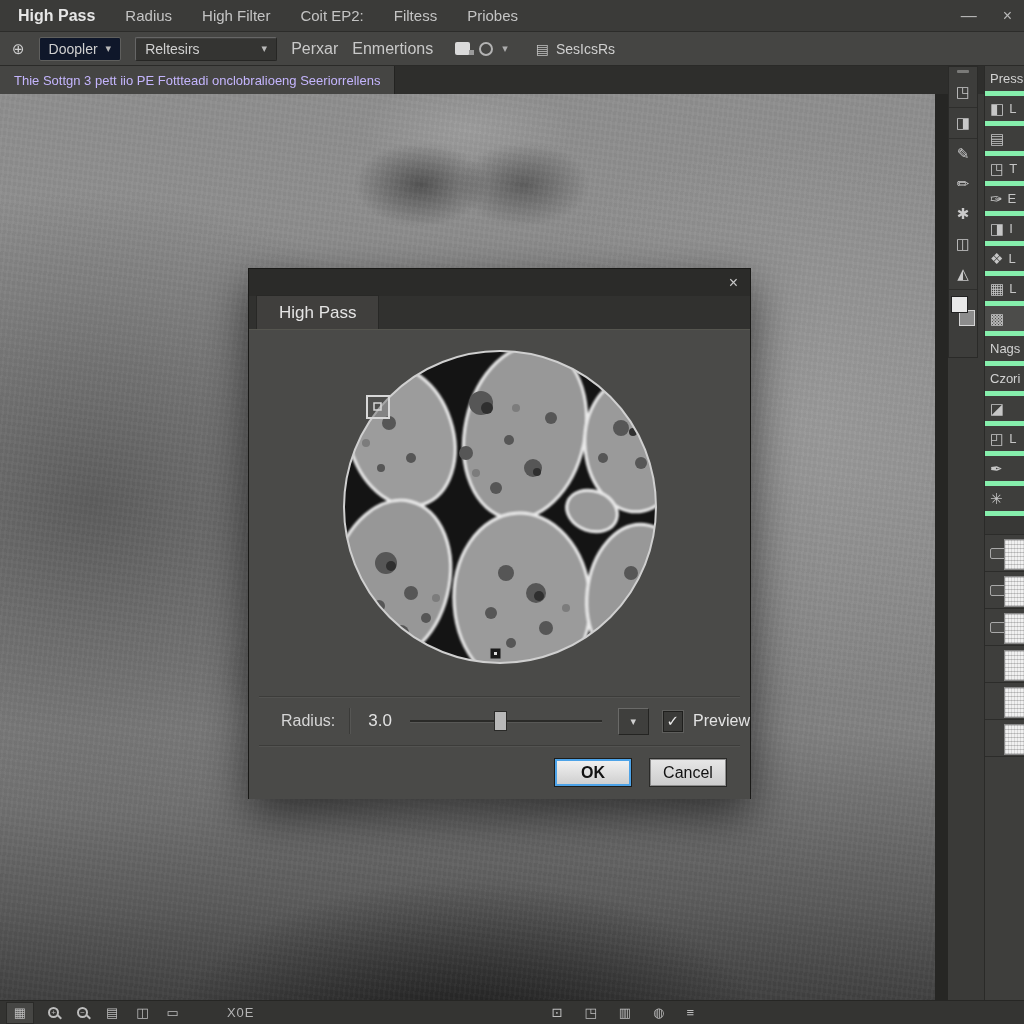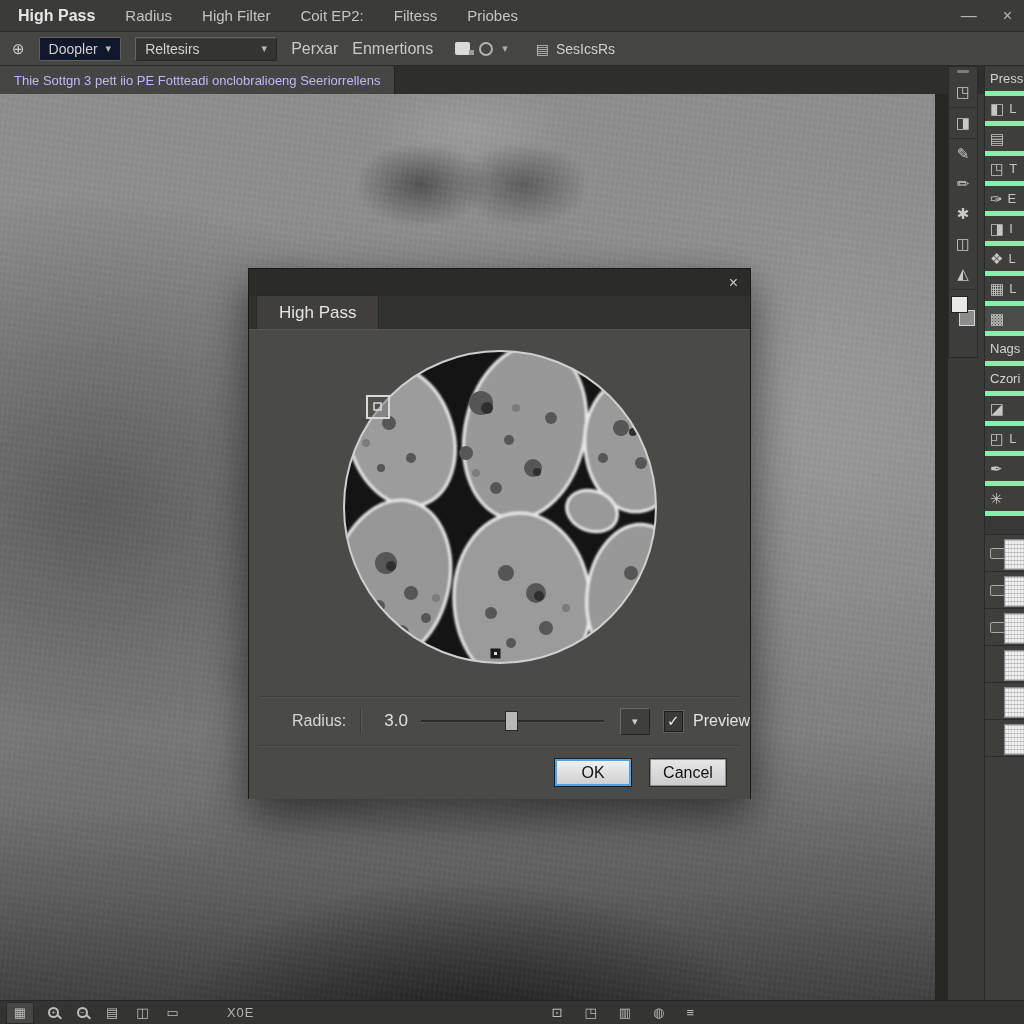--- a/index.html
+++ b/index.html
@@ -99,42 +99,42 @@
     border:1px solid #191917;box-shadow:0 16px 44px rgba(0,0,0,.6);box-sizing:border-box;}
   .dlg-titlebar{height:27px;background:#2b2b29;display:flex;align-items:center;}
   .dlg-close{margin-left:auto;margin-right:12px;color:#c9c9c9;font-size:16px;line-height:1;cursor:default;}
   .dlg-tabrow{height:33px;background:#31312f;display:flex;align-items:flex-end;}
   .dlg-tab{margin-left:7px;height:33px;display:flex;align-items:center;padding:0 22px;
     background:#403f3d;color:#e4e4e4;font-size:17px;border:1px solid #282826;border-bottom:none;}
   .dlg-body{position:relative;height:469px;background:#4a4a48;border-top:1px solid #55554f;}
   .preview-wrap{position:absolute;left:92px;top:18px;width:318px;height:318px;}
   .hline{position:absolute;left:10px;right:10px;height:1px;background:#3c3c3a;box-shadow:0 1px 0 rgba(255,255,255,.05);}
   .hline.h1{top:366px;} .hline.h2{top:415px;}
-  .radius-row{position:absolute;left:11px;right:0;top:367px;height:48px;display:flex;align-items:center;
-    padding-left:32px;box-sizing:border-box;text-align:center;}
+  .radius-row{position:absolute;left:0;right:0;top:367px;height:48px;display:flex;align-items:center;
+    padding-left:32px;box-sizing:border-box;}
   .radius-label{font-size:16px;color:#d6d6d6;}
   .vdiv{width:1px;height:26px;background:#3a3a38;box-shadow:1px 0 0 rgba(255,255,255,.07);margin:0 18px 0 14px;}
   .radius-value{font-size:17px;color:#e2e2e2;min-width:34px;}
   .slider{position:relative;width:198px;height:20px;margin-left:8px;}
   .slider .track{position:absolute;left:0;right:0;top:9px;height:2px;background:#2a2a28;
     box-shadow:0 1px 0 rgba(255,255,255,.08);}
   .slider .thumb{position:absolute;left:84px;top:0;width:13px;height:20px;background:#b8b8b8;
     border:1px solid #2a2a28;box-sizing:border-box;}
   .dd-btn{margin-left:16px;width:30px;height:25px;background:#3f3f3d;
     border:1px solid;border-color:#6a6a68 #242422 #242422 #6a6a68;display:flex;align-items:center;
     justify-content:center;color:#d0d0d0;font-size:11px;}
   .checkbox{margin-left:14px;width:19px;height:19px;background:#3a3a38;border:1px solid #1f1f1d;
     box-shadow:0 0 0 1px #5e5e5c;display:flex;align-items:center;justify-content:center;
     color:#ececec;font-size:15px;}
   .preview-label{margin-left:10px;font-size:16px;color:#e3e3e3;}
   .btn-row{position:absolute;left:0;right:0;top:416px;height:53px;display:flex;align-items:center;
     justify-content:flex-end;gap:19px;padding-right:24px;box-sizing:border-box;}
   .btn{height:27px;min-width:76px;display:flex;align-items:center;justify-content:center;
     font-size:16px;color:#121212;box-sizing:border-box;}
-  .btn.ok{background:linear-gradient(#f1f1f1,#cfcfcf);border:2px solid #4da3e8;box-shadow:0 0 0 1px #1d1d1b;}
+  .btn.ok{background:linear-gradient(#f1f1f1,#cfcfcf);border:2px solid #4da3e8;box-shadow:0 0 0 1px #1d1d1b;font-weight:bold;}
   .btn.cancel{background:linear-gradient(#e6e6e6,#cdcdcd);border:1px solid #8f8f8f;box-shadow:0 0 0 1px #2a2a28;}
 </style>
 </head>
 <body>
 
 <div class="stage">
 
   <div class="menubar">
     <span class="mi first">High Pass</span>
     <span class="mi">Radius</span>

